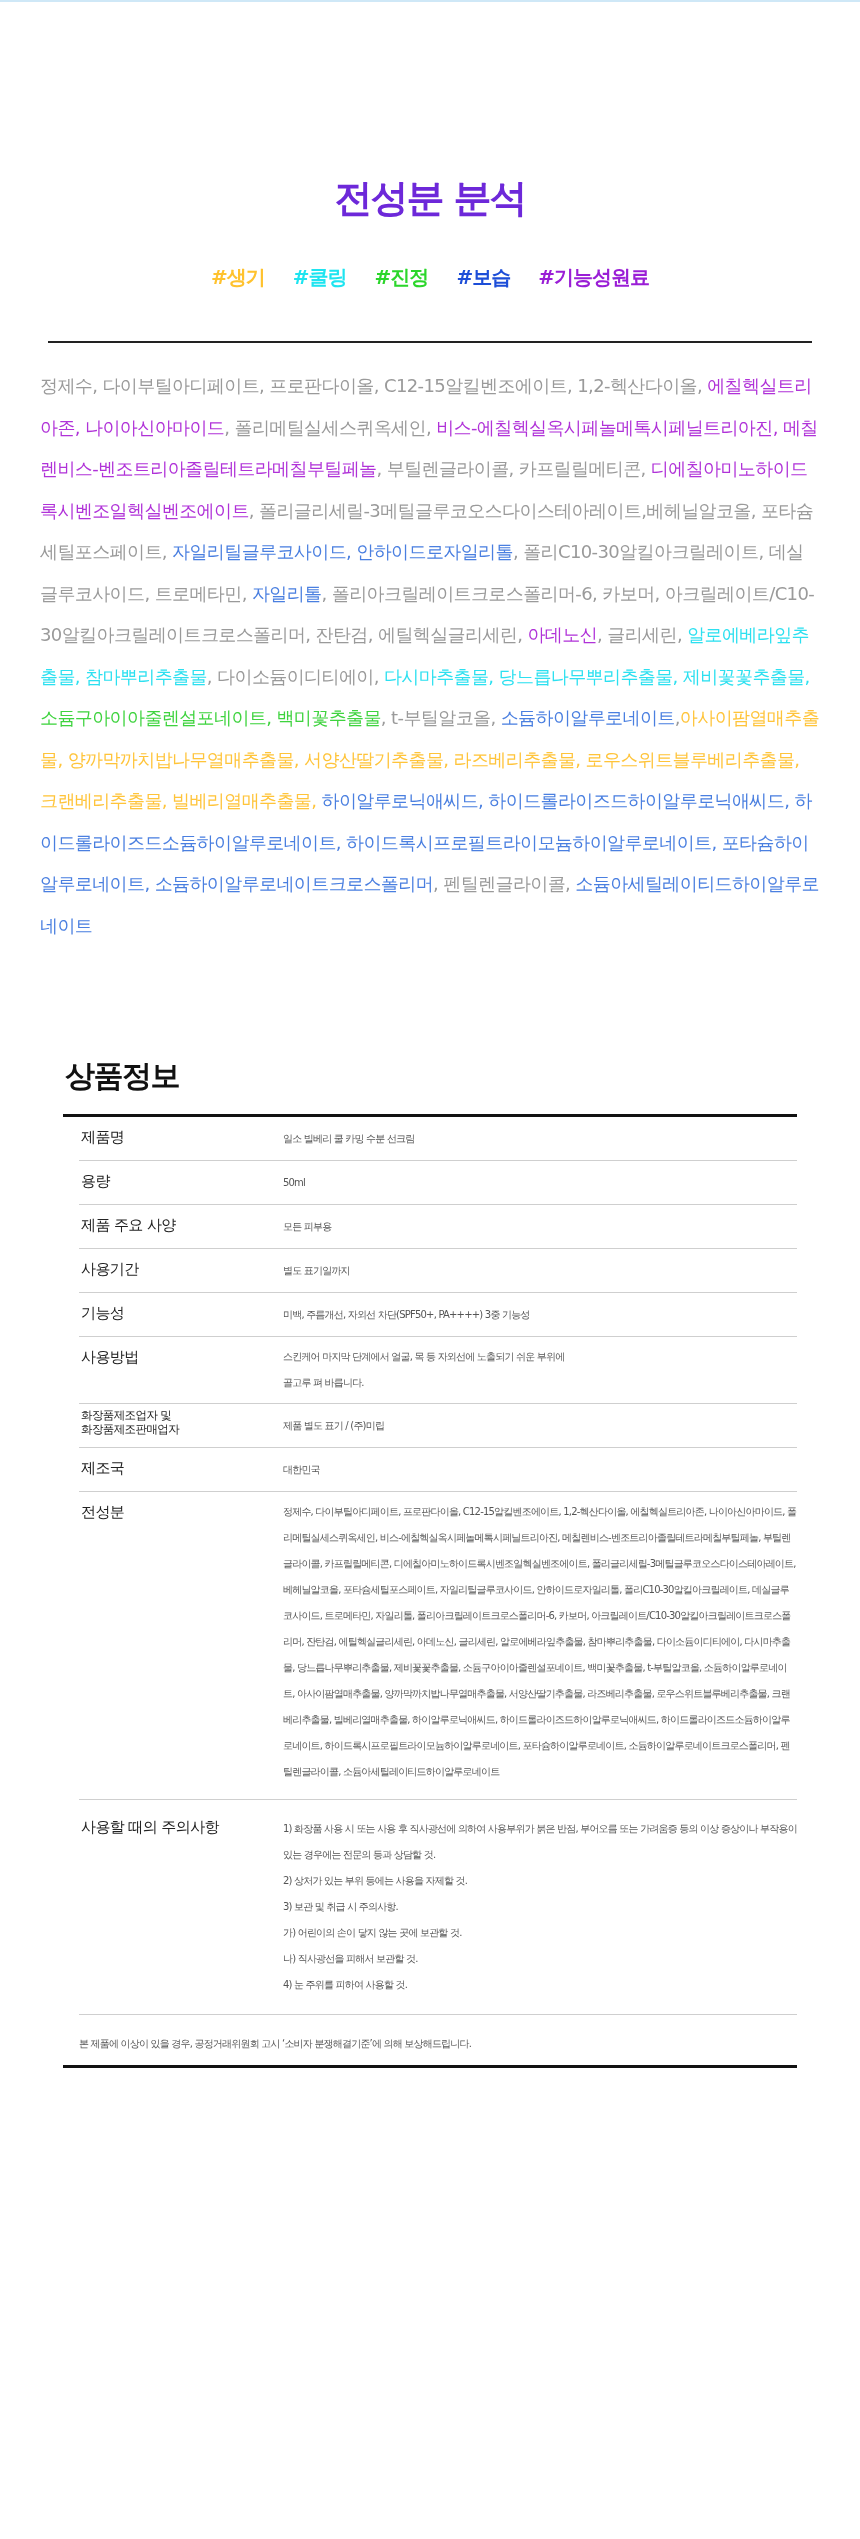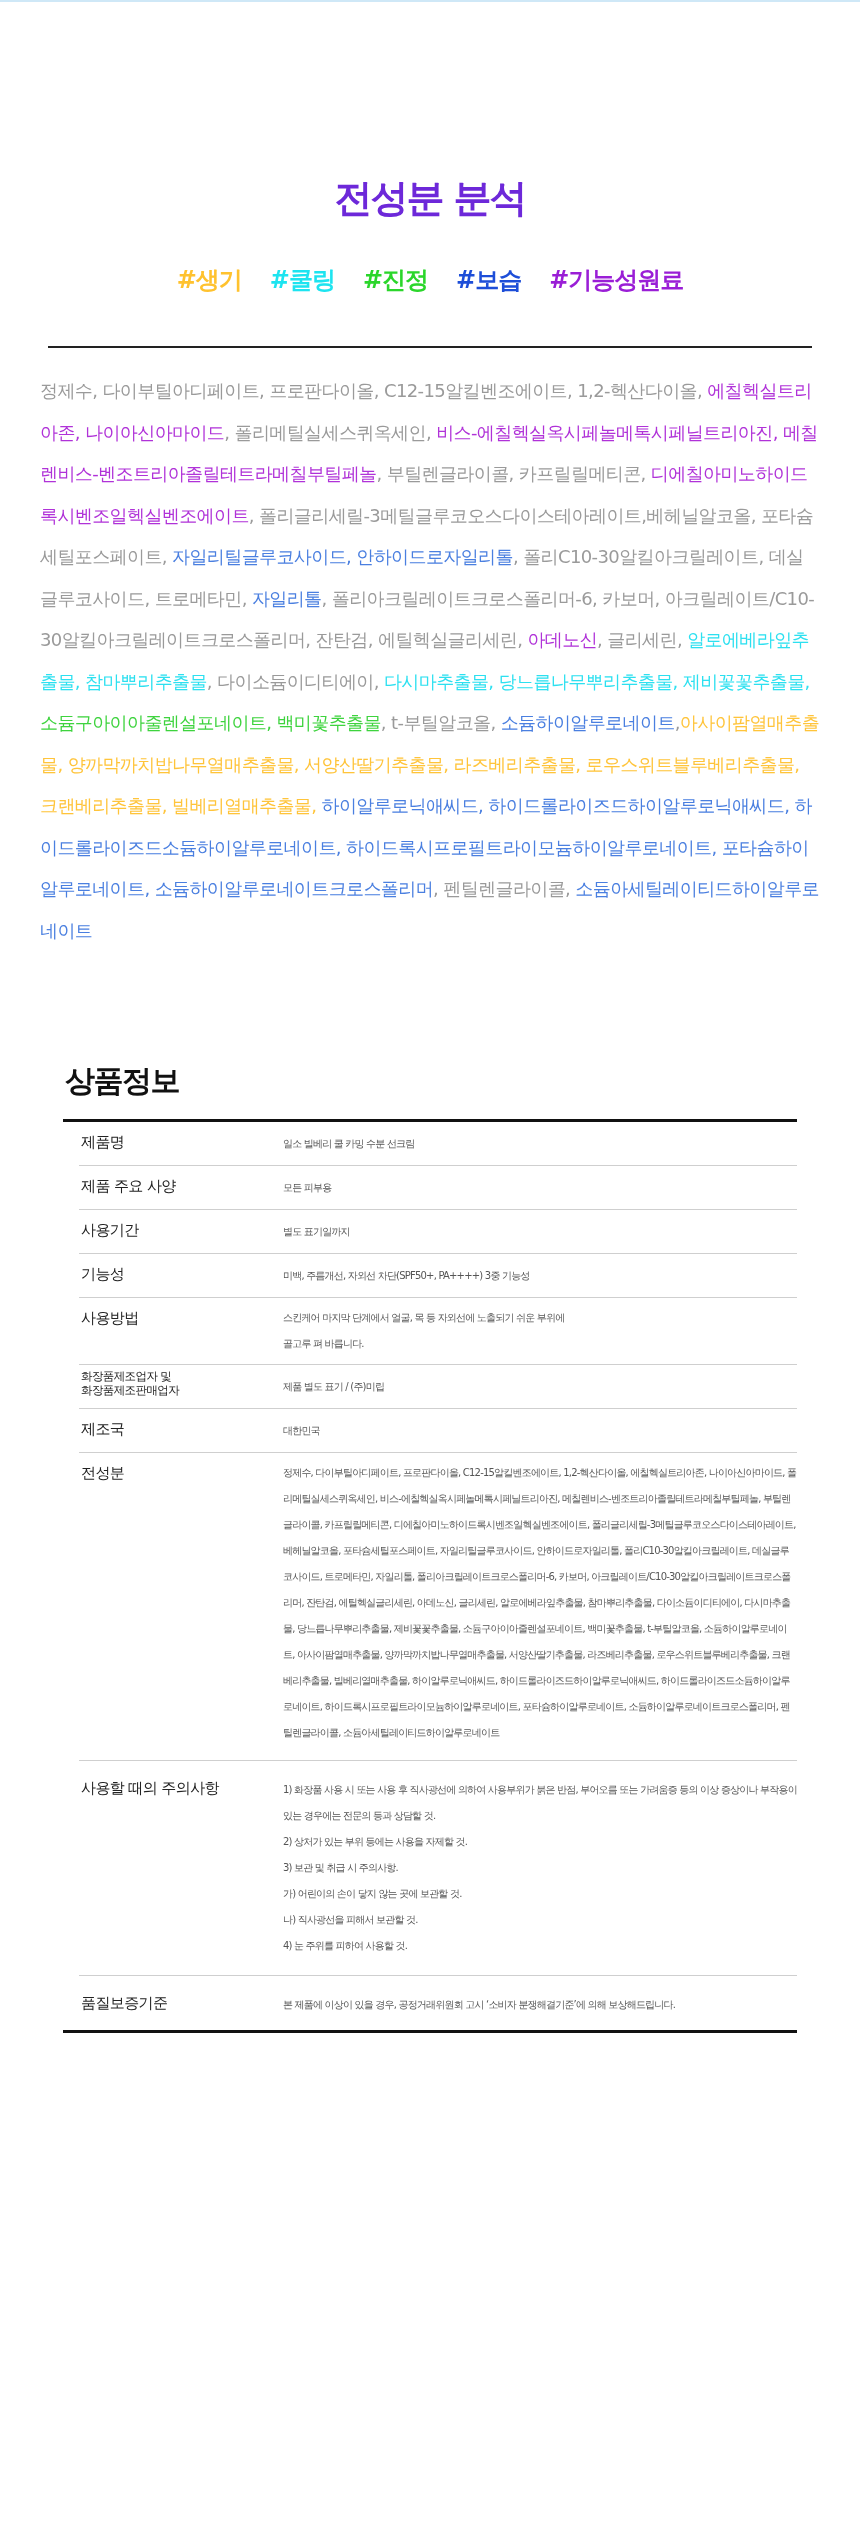--- a/index.html
+++ b/index.html
@@ -1,20 +1,20 @@
 <!DOCTYPE html>
 <html><head>
   <meta charset="utf-8">
   <style>
     html, body { margin: 0; padding: 0; background: #ffffff; }
     body { width: 860px; min-height: 2539px; position: relative; font-family: "DejaVu Sans", "Liberation Sans", sans-serif; color: #222; }
     .top-line { height: 2px; background: #cfe8f7; width: 100%; }
     .analysis { padding-top: 170px; text-align: center; }
     .analysis-title { font-size: 38px; font-weight: bold; color: #6d28d9; letter-spacing: -2px; margin: 0; line-height: 52px; }
-    .tags { margin-top: 40px; display: flex; justify-content: center; gap: 28px; font-size: 24px; font-weight: bold; letter-spacing: -1px; }
+    .tags { margin-top: 40px; display: flex; justify-content: center; gap: 28px; font-size: 20px; font-weight: bold; letter-spacing: -1px; }
     .tags span { display: inline-block; }
     .divider { width: 764px; height: 2px; background: #222; margin: 50px auto 0; }
     .ingredients { width: 780px; margin: 22px auto 0; text-align: left; font-size: 18px; line-height: 41.5px; color: #9a9a9a; letter-spacing: -0.6px; }
     .ingredients span { white-space: normal; }
 
     .product-info { width: 734px; margin: 110px auto 0; }
     .product-title { font-size: 30px; font-weight: bold; color: #111; margin: 0 0 18px 2px; letter-spacing: -1.5px; line-height: 40px; }
     .info-table { width: 100%; border-top: 3px solid #111; border-bottom: 3px solid #111; border-collapse: collapse; }
     .info-row { display: flex; border-top: 1px solid #cfcfcf; margin-left: 16px; }
     .info-row:first-child { border-top: none; }
@@ -43,20 +43,24 @@
 </section>
 
 <section class="product-info">
   <h2 class="product-title">상품정보</h2>
   <div class="info-table">
     <div class="info-row">
       <div class="info-label">제품명</div>
       <div class="info-value">일소 빌베리 쿨 카밍 수분 선크림</div>
     </div>
     <div class="info-row">
+      <div class="info-label">용량</div>
+      <div class="info-value">50ml</div>
+    </div>
+    <div class="info-row">
       <div class="info-label">제품 주요 사양</div>
       <div class="info-value">모든 피부용</div>
     </div>
     <div class="info-row">
       <div class="info-label">사용기간</div>
       <div class="info-value">별도 표기일까지</div>
     </div>
     <div class="info-row">
       <div class="info-label">기능성</div>
       <div class="info-value">미백, 주름개선, 자외선 차단(SPF50+, PA++++) 3중 기능성</div>
@@ -82,19 +86,18 @@
     <div class="info-row pad-lg">
       <div class="info-label">사용할 때의 주의사항</div>
       <div class="info-value">1) 화장품 사용 시 또는 사용 후 직사광선에 의하여 사용부위가 붉은 반점, 부어오름 또는 가려움증 등의 이상 증상이나 부작용이 있는 경우에는 전문의 등과 상담할 것.
 2) 상처가 있는 부위 등에는 사용을 자제할 것.
 3) 보관 및 취급 시 주의사항.
 가) 어린이의 손이 닿지 않는 곳에 보관할 것.
 나) 직사광선을 피해서 보관할 것.
 4) 눈 주위를 피하여 사용할 것.</div>
     </div>
     <div class="info-row pad-lg">
-      <div class="info-label">품질보증기준</div>
       <div class="info-value" style="padding-bottom:8px">본 제품에 이상이 있을 경우, 공정거래위원회 고시 ‘소비자 분쟁해결기준’에 의해 보상해드립니다.</div>
     </div>
   </div>
 </section>
 
 <div style="height:120px"></div>
 
 </body></html>

